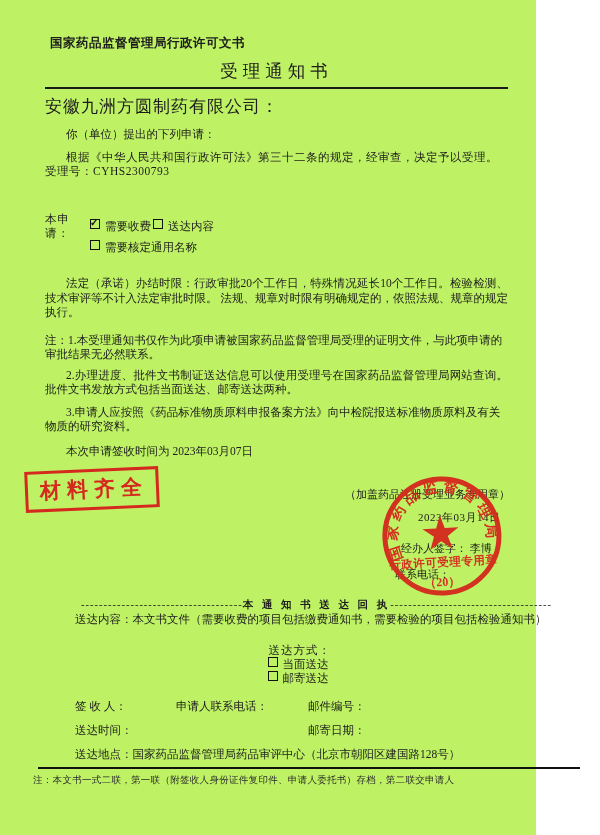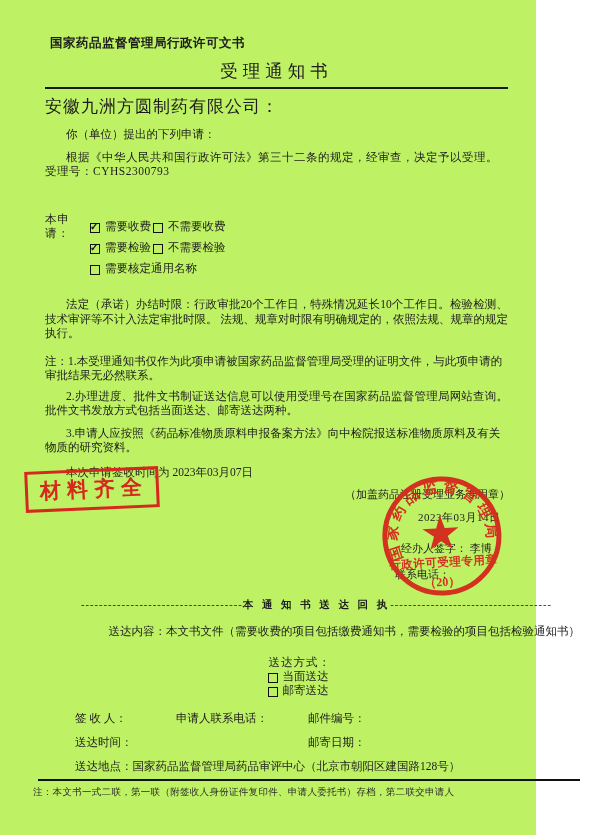--- a/index.html
+++ b/index.html
@@ -33,21 +33,21 @@
   .note2 { margin-top: 7px; text-indent: 21px; line-height: 14px; text-align: justify; }
   .note3 { margin-top: 9px; text-indent: 21px; }
   .sign-time { margin-top: 11px; text-indent: 21px; }
 
   
   .cb-block { margin-top: 40px; }
   .cb-row { display: flex; align-items: center; height: 16px; }
   .cb-row + .cb-row { margin-top: 5px; }
   .cb-lead { width: 45px; letter-spacing: 1px; }
   .cb-indent { width: 45px; }
-  .cb-item { display: flex; align-items: flex-end; }
+  .cb-item { display: flex; align-items: flex-start; }
   .cb-item.w1 { width: 63px; }
   .cb-box {
     display: inline-block; width: 8px; height: 8px;
     border: 1.5px solid #111; margin-right: 5px; position: relative; flex: none;
   }
   .cb-box.checked::after {
     content: "✓"; position: absolute; left: -1px; top: -4px;
     font-size: 10px; font-weight: bold; color: #111;
   }
 
@@ -65,21 +65,21 @@
   .seal-handler { position: absolute; left: 401px; top: 541px; font-size: 11px; }
   .seal-phone { position: absolute; left: 395px; top: 567px; font-size: 11px; }
   .round-seal { position: absolute; left: 380px; top: 476px; width: 124px; height: 124px;
     transform: rotate(-3deg); opacity: 0.95; }
 
   
   .receipt { position: absolute; left: 8px; top: 598px; width: 600px;
     padding: 0 28px 0 45px; box-sizing: border-box; font-size: 11.5px; line-height: 14px; }
   .divider { text-align: center; font-size: 10.5px; letter-spacing: 1px; white-space: nowrap; overflow: hidden; }
   .divider .lbl { letter-spacing: 3px; font-weight: bold; }
-  .r-content { margin-top: 12px; margin-left: 22px; text-align: right; }
+  .r-content { margin-left: 22px; }
   .r-method { margin-top: 17px; margin-left: 22px; display: flex; align-items: center; flex-direction: column; }
   .r-method .m-label { width: 118px; letter-spacing: 1px; }
   .r-method .cb-item { width: 120px; }
   .r-row { margin-top: 14px; margin-left: 22px; display: flex; }
   .r-row .c1 { width: 101px; }
   .r-row .c2 { width: 132px; }
   .r-row2 { margin-top: 10px; margin-left: 22px; display: flex; }
   .r-row2 .c1 { width: 233px; }
   .r-address { margin-top: 10px; margin-left: 22px; }
   .thick-line { border: none; border-top: 2.5px solid #111; margin: 6px 0 0 -15px; }
@@ -101,32 +101,21 @@
 
     <div class="cb-block">
       <div class="cb-row">
         <span class="cb-lead">本申请：</span>
         <span class="cb-item w1">
           <span class="cb-box checked"></span>
           <span>需要收费</span>
         </span>
         <span class="cb-item">
           <span class="cb-box"></span>
-          <span>不需要收费</span>
-        </span>
-      </div>
-      <div class="cb-row">
-        <span class="cb-indent"></span>
-        <span class="cb-item w1">
-          <span class="cb-box checked"></span>
-          <span>需要检验</span>
-        </span>
-        <span class="cb-item">
-          <span class="cb-box"></span>
-          <span>不需要检验</span>
+          <span>送达内容</span>
         </span>
       </div>
       <div class="cb-row">
         <span class="cb-indent"></span>
         <span class="cb-item">
           <span class="cb-box"></span>
           <span>需要核定通用名称</span>
         </span>
       </div>
     </div>

